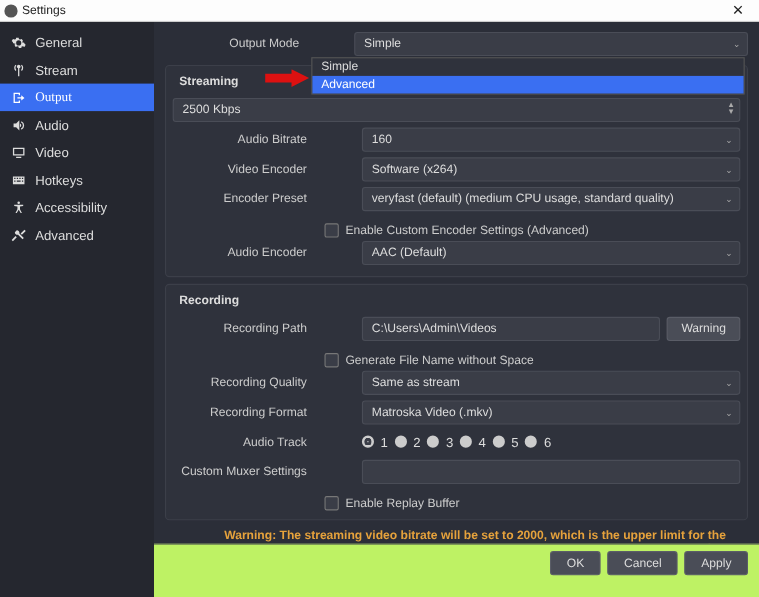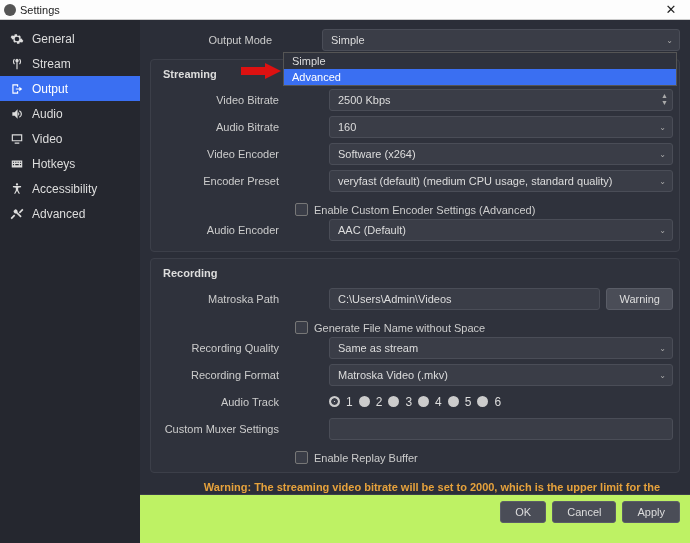--- a/index.html
+++ b/index.html
@@ -44,20 +44,21 @@
     align-items: center;
     height: 25px;
     padding: 0 10px;
     color: #ddd;
     gap: 8px;
     cursor: pointer;
   }
   .sidebar-item.selected {
     background: #3a6ff2;
     color: #fff;
+    font-family: Liberation Serif, serif;
   }
   .sidebar-item .icon { width: 14px; display:flex; align-items:center; justify-content:center; }
   .sidebar-item svg { width:14px; height:14px; fill:#ddd; }
   .sidebar-item.selected svg { fill:#fff; }
   .main {
     flex: 1;
     display: flex;
     flex-direction: column;
     position: relative;
   }
@@ -303,21 +304,20 @@
               <polygon points="0,4 24,4 24,0 40,8 24,16 24,12 0,12" fill="#d11"></polygon>
             </svg>
         </div>
 
         <div class="dropdown-list" style="left:132px; top:-8px; right:2px;">
           <div class="opt">Simple</div>
           <div class="opt hov">Advanced</div>
         </div>
 
         <div class="row">
-          <div class="label">Video Bitrate</div>
           <div class="field">
             <div class="control">
               <span>2500 Kbps</span>
               <span class="spin">▲<br>▼</span>
             </div>
           </div>
         </div>
         <div class="row">
           <div class="label">Audio Bitrate</div>
           <div class="field">
@@ -356,21 +356,21 @@
               <span>AAC (Default)</span>
               <span class="dropcaret">⌄</span>
             </div>
           </div>
         </div>
       </div>
 
       <div class="group">
         <div class="group-title">Recording</div>
         <div class="row">
-          <div class="label">Matroska Path</div>
+          <div class="label">Recording Path</div>
           <div class="field">
             <div class="control">
               <span>C:\Users\Admin\Videos</span>
             </div>
             <div class="btn">Warning</div>
           </div>
         </div>
         <div class="checkrow">
           <span class="checkbox"></span>
           <span>Generate File Name without Space</span>

